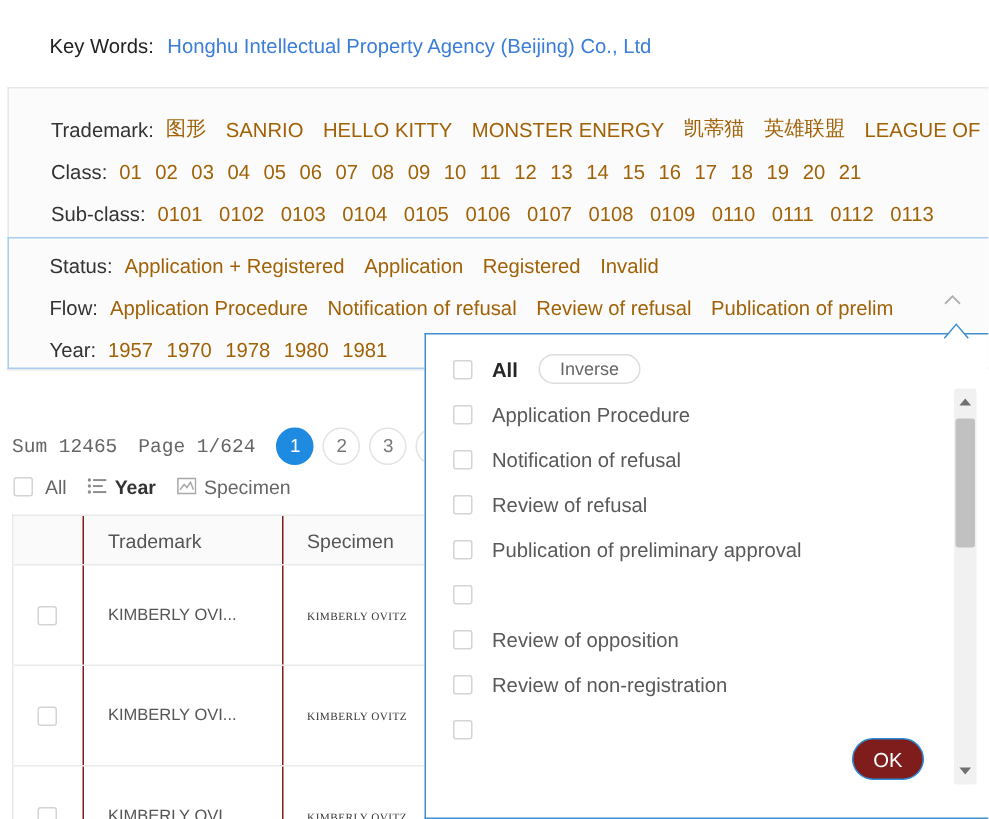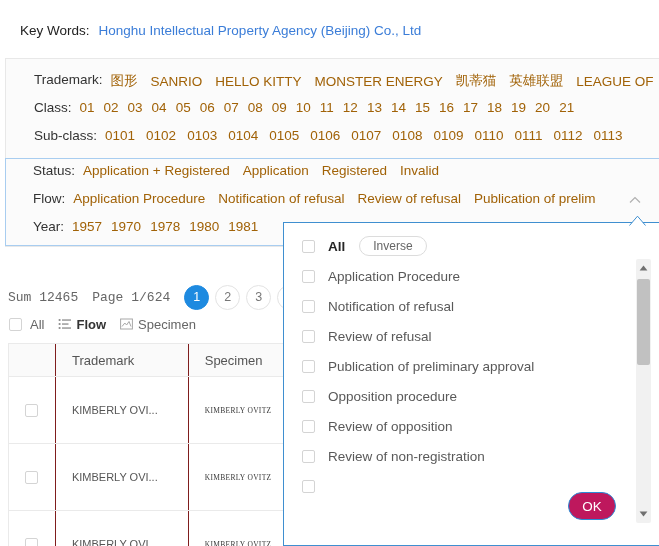--- a/index.html
+++ b/index.html
@@ -17,21 +17,21 @@
     position: relative;
   }
 
   
   .keywords-row {
     position: absolute;
     left: 0; top: 18px;
     width: 659px; height: 24px;
     display: flex;
     align-items: center;
-    padding-left: 20px;
+    padding-left: 33px;
     box-sizing: border-box;
   }
   .kw-label {
     font-size: 13.5px;
     color: #222;
     margin-right: 9px;
     white-space: nowrap;
   }
   .kw-value {
     font-size: 13.5px;
@@ -46,21 +46,21 @@
     left: 5px; top: 58px;
     width: 654px;
     height: 189px;
     background: #fbfbfb;
     border: 1px solid #e8e8e8;
     border-right: none;
     box-sizing: border-box;
   }
   .facet-row {
     display: flex;
-    align-items: flex-start;
+    align-items: center;
     height: 28px;
     padding-left: 28px;
     white-space: nowrap;
     overflow: hidden;
   }
   .facet-row.r1 { margin-top: 13px; }
   .facet-label {
     color: #333;
     font-size: 13.5px;
     margin-right: 8px;
@@ -343,21 +343,21 @@
   }
   .btn.cancel {
     width: 70px;
     border: 1px solid #d9d9d9;
     background: #fff;
     color: #555;
     margin-right: 13px;
   }
   .btn.ok {
     width: 48px;
-    background: #be185d;
+    background: #7f1d1d;
     border: 1px solid #2a8bd6;
     color: #fff;
   }
 </style>
 </head>
 <body>
 
 <div class="keywords-row">
   <span class="kw-label">Key Words:</span>
   <span class="kw-value">Honghu Intellectual Property Agency (Beijing) Co., Ltd</span>
@@ -480,21 +480,21 @@
     <span class="vm-icon">
       <svg width="13" height="12" viewBox="0 0 13 12">
         <circle cx="1.6" cy="2" r="1.1" fill="#8c8c8c"></circle>
         <rect x="4" y="1.4" width="9" height="1.3" fill="#8c8c8c"></rect>
         <circle cx="1.6" cy="6" r="1.1" fill="#8c8c8c"></circle>
         <rect x="4" y="5.4" width="6.5" height="1.3" fill="#8c8c8c"></rect>
         <circle cx="1.6" cy="10" r="1.1" fill="#8c8c8c"></circle>
         <rect x="4" y="9.4" width="9" height="1.3" fill="#8c8c8c"></rect>
       </svg>
     </span>
-    <span class="vm-text">Flow</span>
+    <span class="vm-text">Year</span>
   </span>
 
   <span class="view-mode inactive">
     <span class="vm-icon">
       <svg width="13" height="12" viewBox="0 0 13 12">
         <rect x="0.6" y="1" width="11.8" height="10" fill="none" stroke="#a8a8a8" stroke-width="1"></rect>
         <path d="M2 8.5 L4.8 5 L6.6 7 L9 3.5 L11 8.5" fill="none" stroke="#a8a8a8" stroke-width="1"></path>
       </svg>
     </span>
     <span class="vm-text">Specimen</span>
@@ -580,21 +580,20 @@
       <div class="opt">
         <span class="cbox"></span>
         <span class="opt-label">Review of refusal</span>
       </div>
       <div class="opt">
         <span class="cbox"></span>
         <span class="opt-label">Publication of preliminary approval</span>
       </div>
       <div class="opt">
         <span class="cbox"></span>
-        <span class="opt-label">Opposition procedure</span>
       </div>
       <div class="opt">
         <span class="cbox"></span>
         <span class="opt-label">Review of opposition</span>
       </div>
       <div class="opt">
         <span class="cbox"></span>
         <span class="opt-label">Review of non-registration</span>
       </div>
       <div class="opt">

